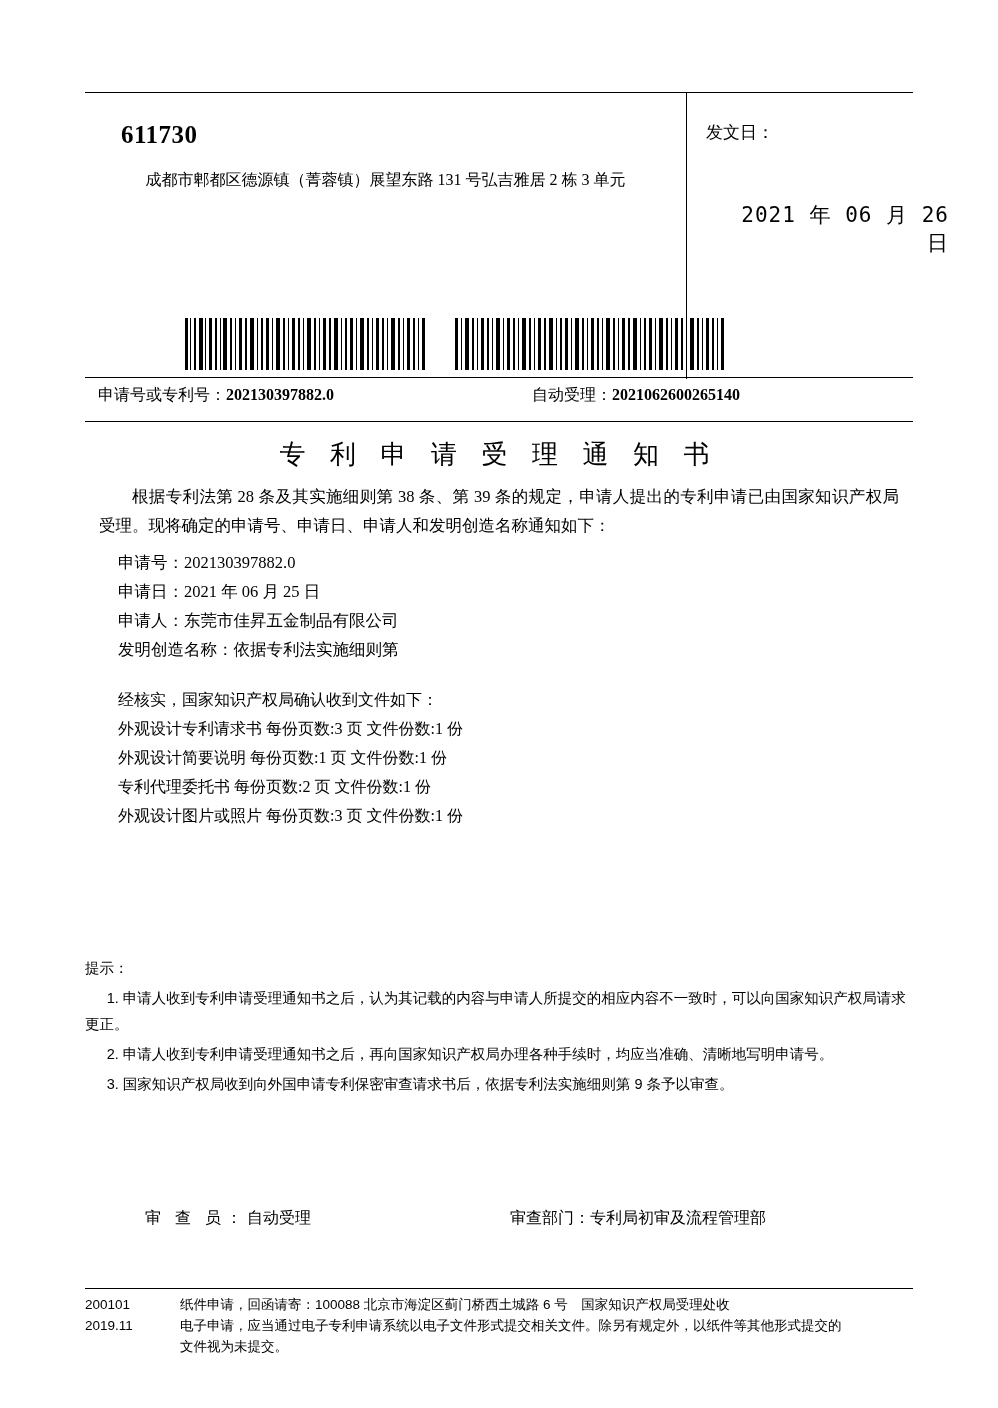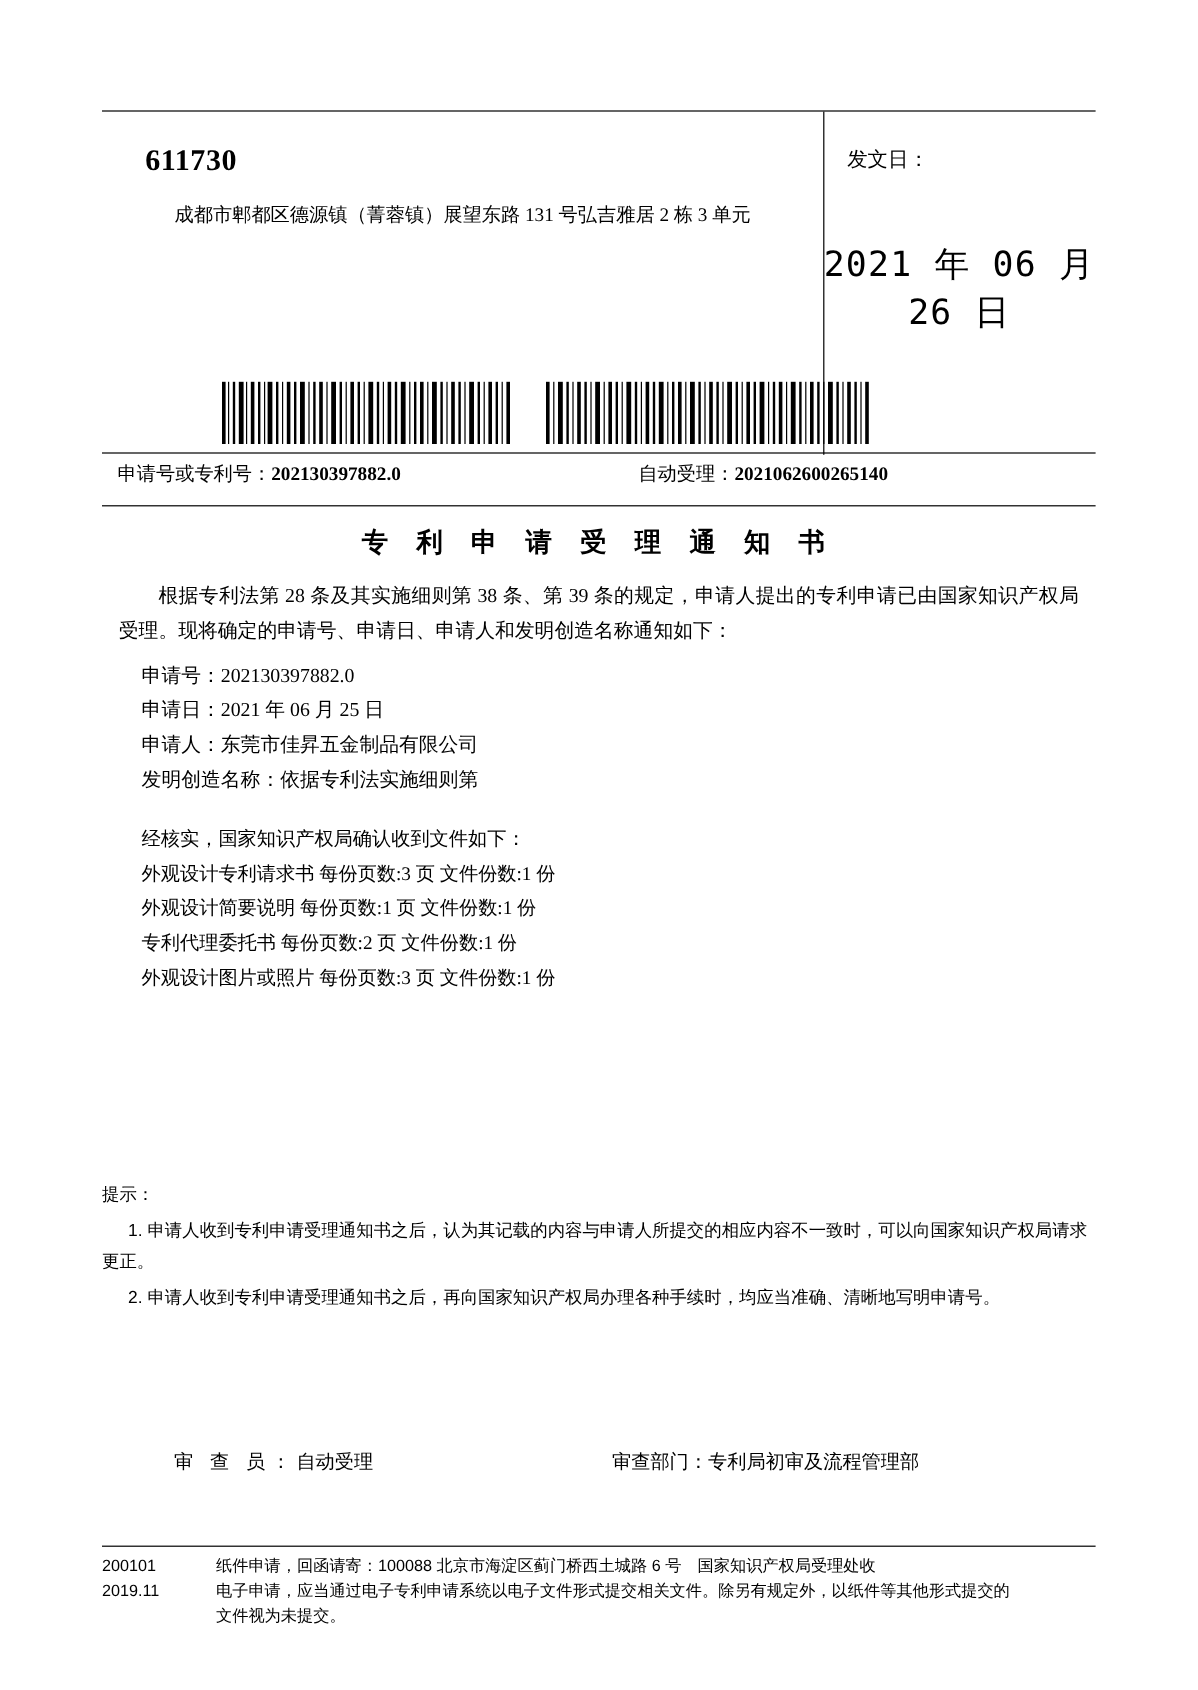--- a/index.html
+++ b/index.html
@@ -98,24 +98,25 @@
     position: absolute;
     left: 621px;
     top: 28px;
     font-size: 17px;
   }
   .date-value {
     position: absolute;
     left: 601px;
     top: 108px;
     width: 227px;
-    text-align: center;
-    font-size: 29px;
+    text-align: right;
+    font-size: 21px;
     font-family: "DejaVu Sans Mono", monospace;
     letter-spacing: 1px;
+    padding-left: 36px;
   }
 
   
   .barcode {
     position: absolute;
     height: 52px;
     background-repeat: repeat-x;
   }
   .barcode svg { display:block; }
   #barcode-1 { left: 185px; top: 318px; }
@@ -150,22 +151,22 @@
   }
   #hr-under-approw { top: 421px; }
 
   
   .doc-title {
     position: absolute;
     left: 0;
     top: 437px;
     width: 998px;
     text-align: center;
-    font-size: 22px;
-    font-weight: bold;
+    font-size: 26px;
+    font-weight: normal;
     letter-spacing: 9px;
   }
 
   
   .body-text {
     position: absolute;
     left: 99px;
     top: 482px;
     width: 800px;
     font-size: 16.5px;
@@ -194,21 +195,21 @@
   
   .notes {
     position: absolute;
     left: 85px;
     top: 955px;
     width: 828px;
     font-size: 14.5px;
     line-height: 26px;
     font-family: "Liberation Sans", "DejaVu Sans", sans-serif;
   }
-  .notes .note-title { margin-bottom: 2px; margin-top: 28px; }
+  .notes .note-title { margin-bottom: 2px; }
   .notes .note-item {
     text-indent: 1.5em;
     margin-top: 4px;
   }
 
   
   .sig-row {
     position: absolute;
     left: 85px;
     top: 1208px;
@@ -416,20 +417,21 @@
     <div>外观设计专利请求书 每份页数:3 页 文件份数:1 份</div>
     <div>外观设计简要说明 每份页数:1 页 文件份数:1 份</div>
     <div>专利代理委托书 每份页数:2 页 文件份数:1 份</div>
     <div>外观设计图片或照片 每份页数:3 页 文件份数:1 份</div>
   </div>
 
   <div class="notes">
     <div class="note-title">提示：</div>
     <div class="note-item">1. 申请人收到专利申请受理通知书之后，认为其记载的内容与申请人所提交的相应内容不一致时，可以向国家知识产权局请求更正。</div>
     <div class="note-item">2. 申请人收到专利申请受理通知书之后，再向国家知识产权局办理各种手续时，均应当准确、清晰地写明申请号。</div>
+    <div class="note-item">3. 国家知识产权局收到向外国申请专利保密审查请求书后，依据专利法实施细则第 9 条予以审查。</div>
   </div>
 
   <div class="sig-row">
     <div class="examiner">
       <span class="lbl">审 查 员：</span><span>自动受理</span>
     </div>
     <div class="dept">
       <span>审查部门：</span><span>专利局初审及流程管理部</span>
     </div>
   </div>

